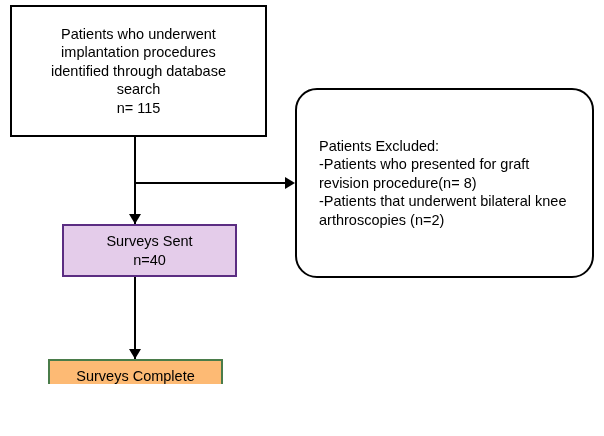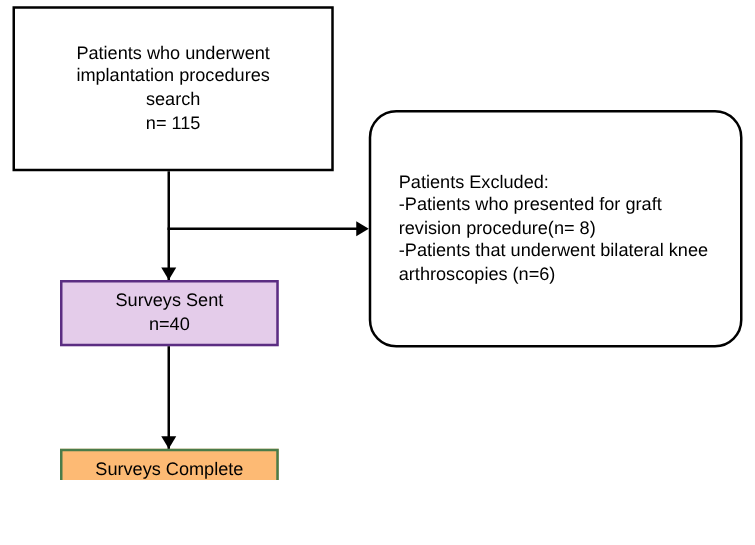--- a/index.html
+++ b/index.html
@@ -58,21 +58,21 @@
     text-align: left;
     justify-content: center;
   }
   #box-excluded .line {
     white-space: normal;
     text-align: left;
   }
 
   
   #box-sent {
-    left: 48px;
+    left: 62px;
     top: 224px;
     width: 175px;
     height: 53px;
     border: 2px solid #5b2d82;
     background: #e4ccea;
     font-size: 14.5px;
   }
 
   
   #box-complete {
@@ -114,28 +114,29 @@
   }
 </style>
 </head>
 <body>
 
 <div id="canvas">
 
   <div class="node" id="box-identified">
     <span class="line">Patients who underwent</span>
     <span class="line">implantation procedures</span>
+    <span class="line">identified through database</span>
     <span class="line">search</span>
     <span class="line">n= 115</span>
   </div>
 
   <div class="node" id="box-excluded">
     <span class="line">Patients Excluded:</span>
     <span class="line">-Patients who presented for graft revision procedure(n= 8)</span>
-    <span class="line">-Patients that underwent bilateral knee arthroscopies (n=6)</span>
+    <span class="line">-Patients that underwent bilateral knee arthroscopies (n=2)</span>
   </div>
 
   <div class="node" id="box-sent">
     <span class="line">Surveys Sent</span>
     <span class="line">n=40</span>
   </div>
 
   <div class="node" id="box-complete">
     <span class="line">Surveys Complete</span>
     <span class="line">n= 57</span>

